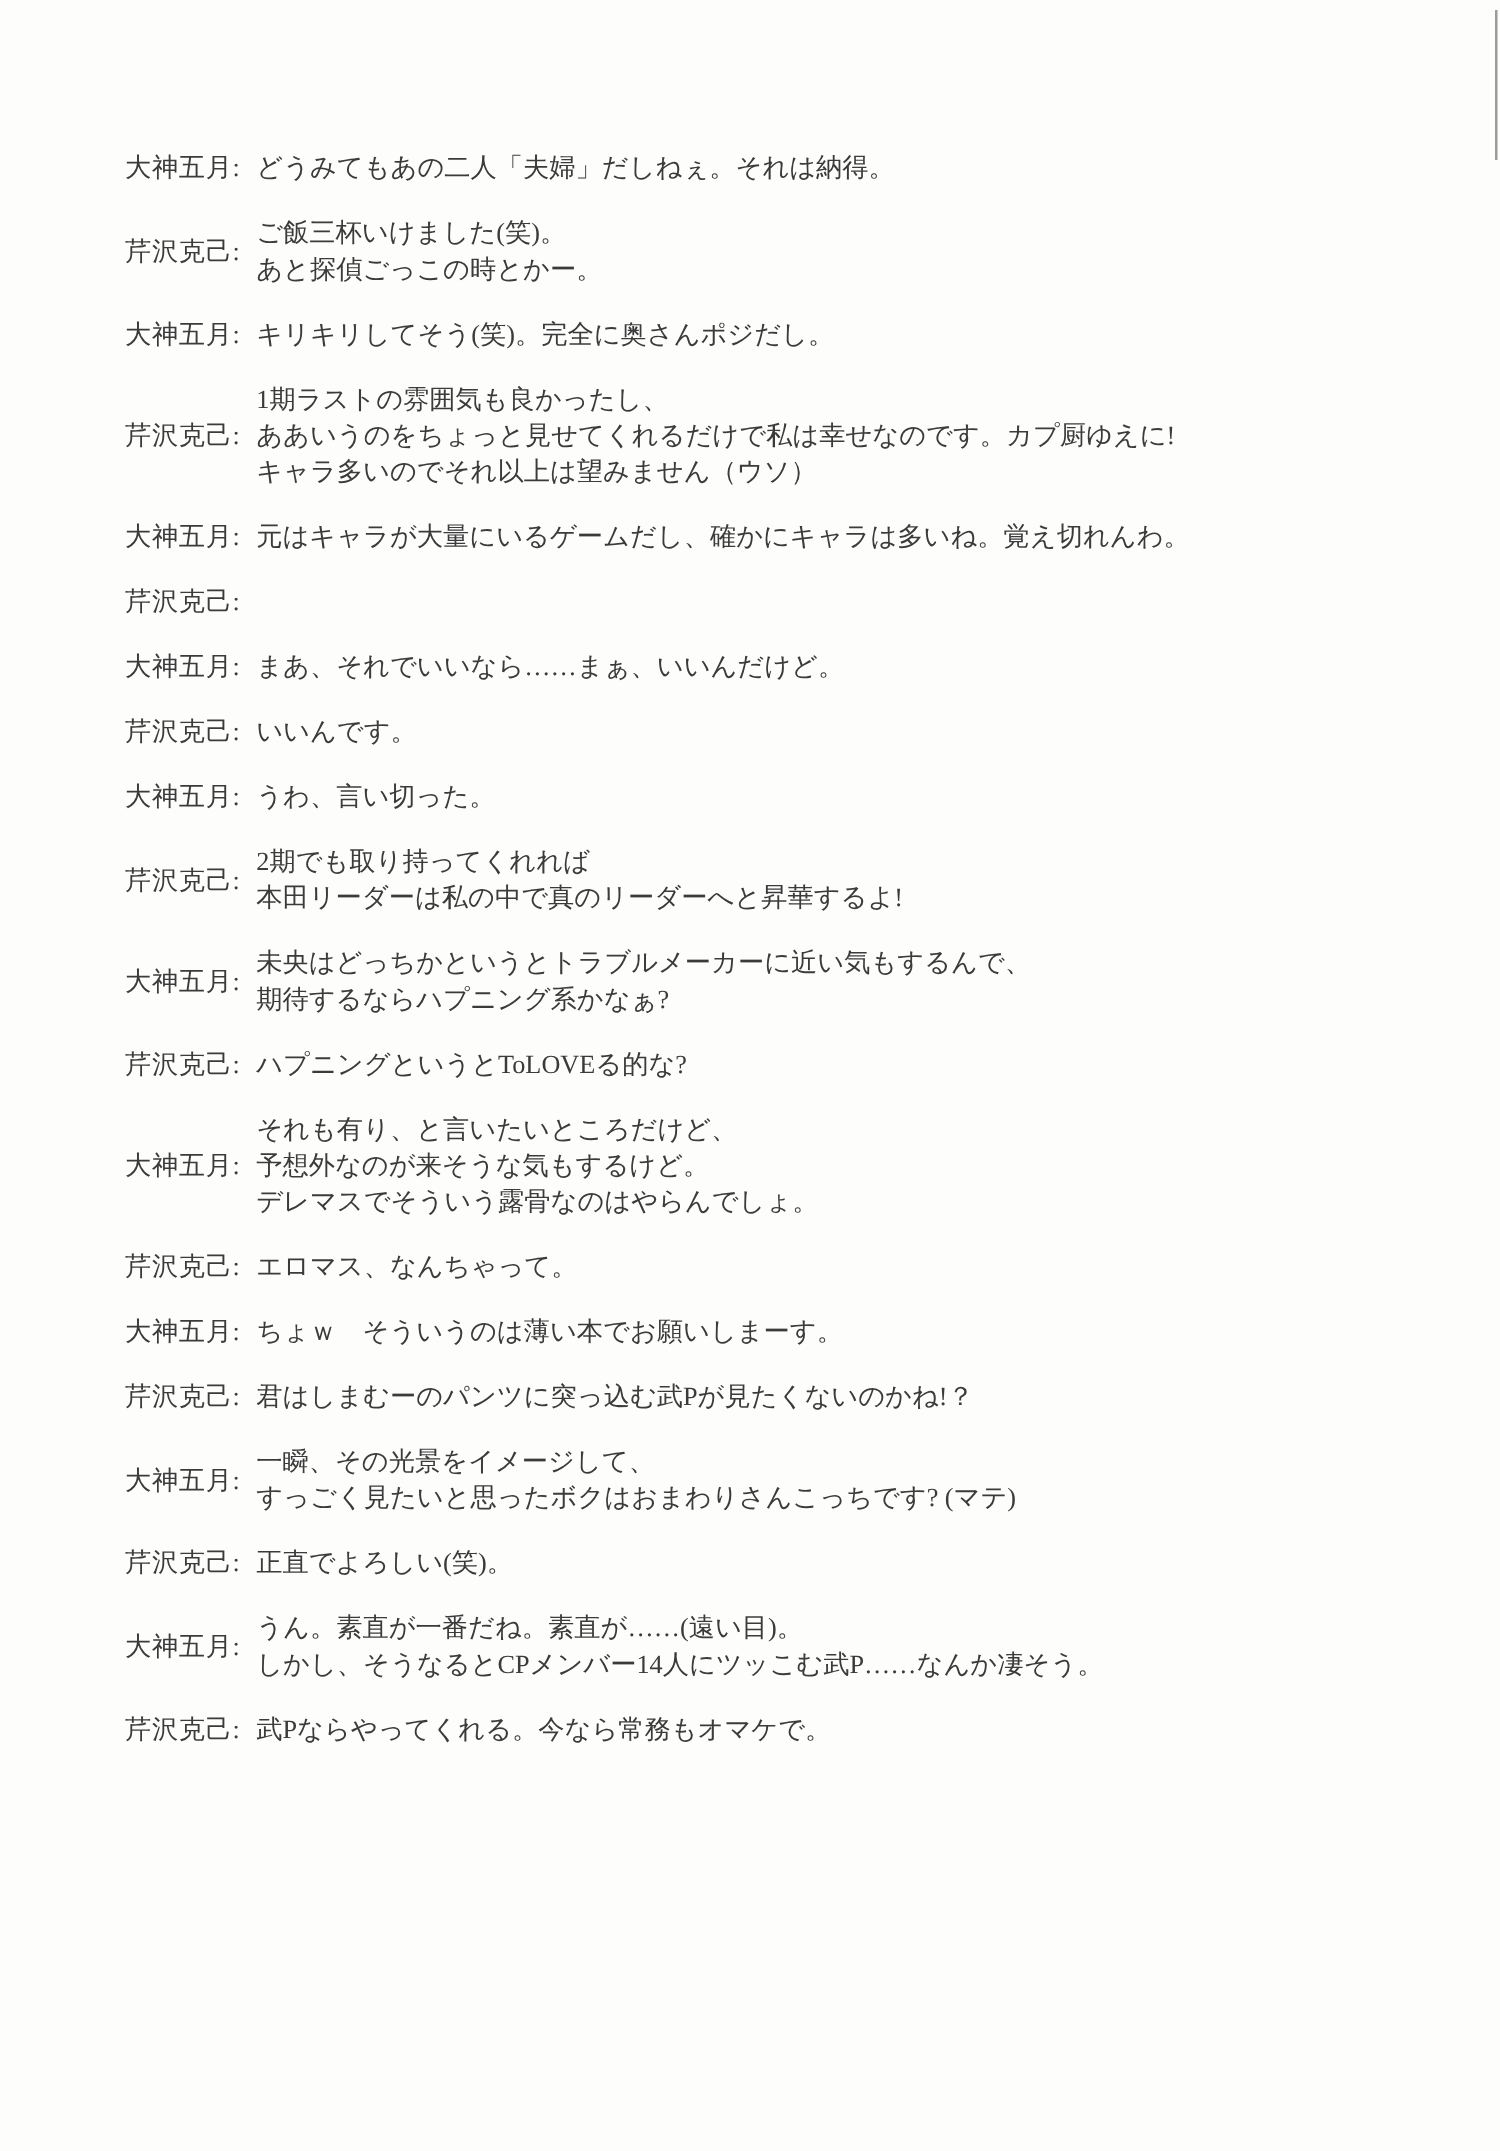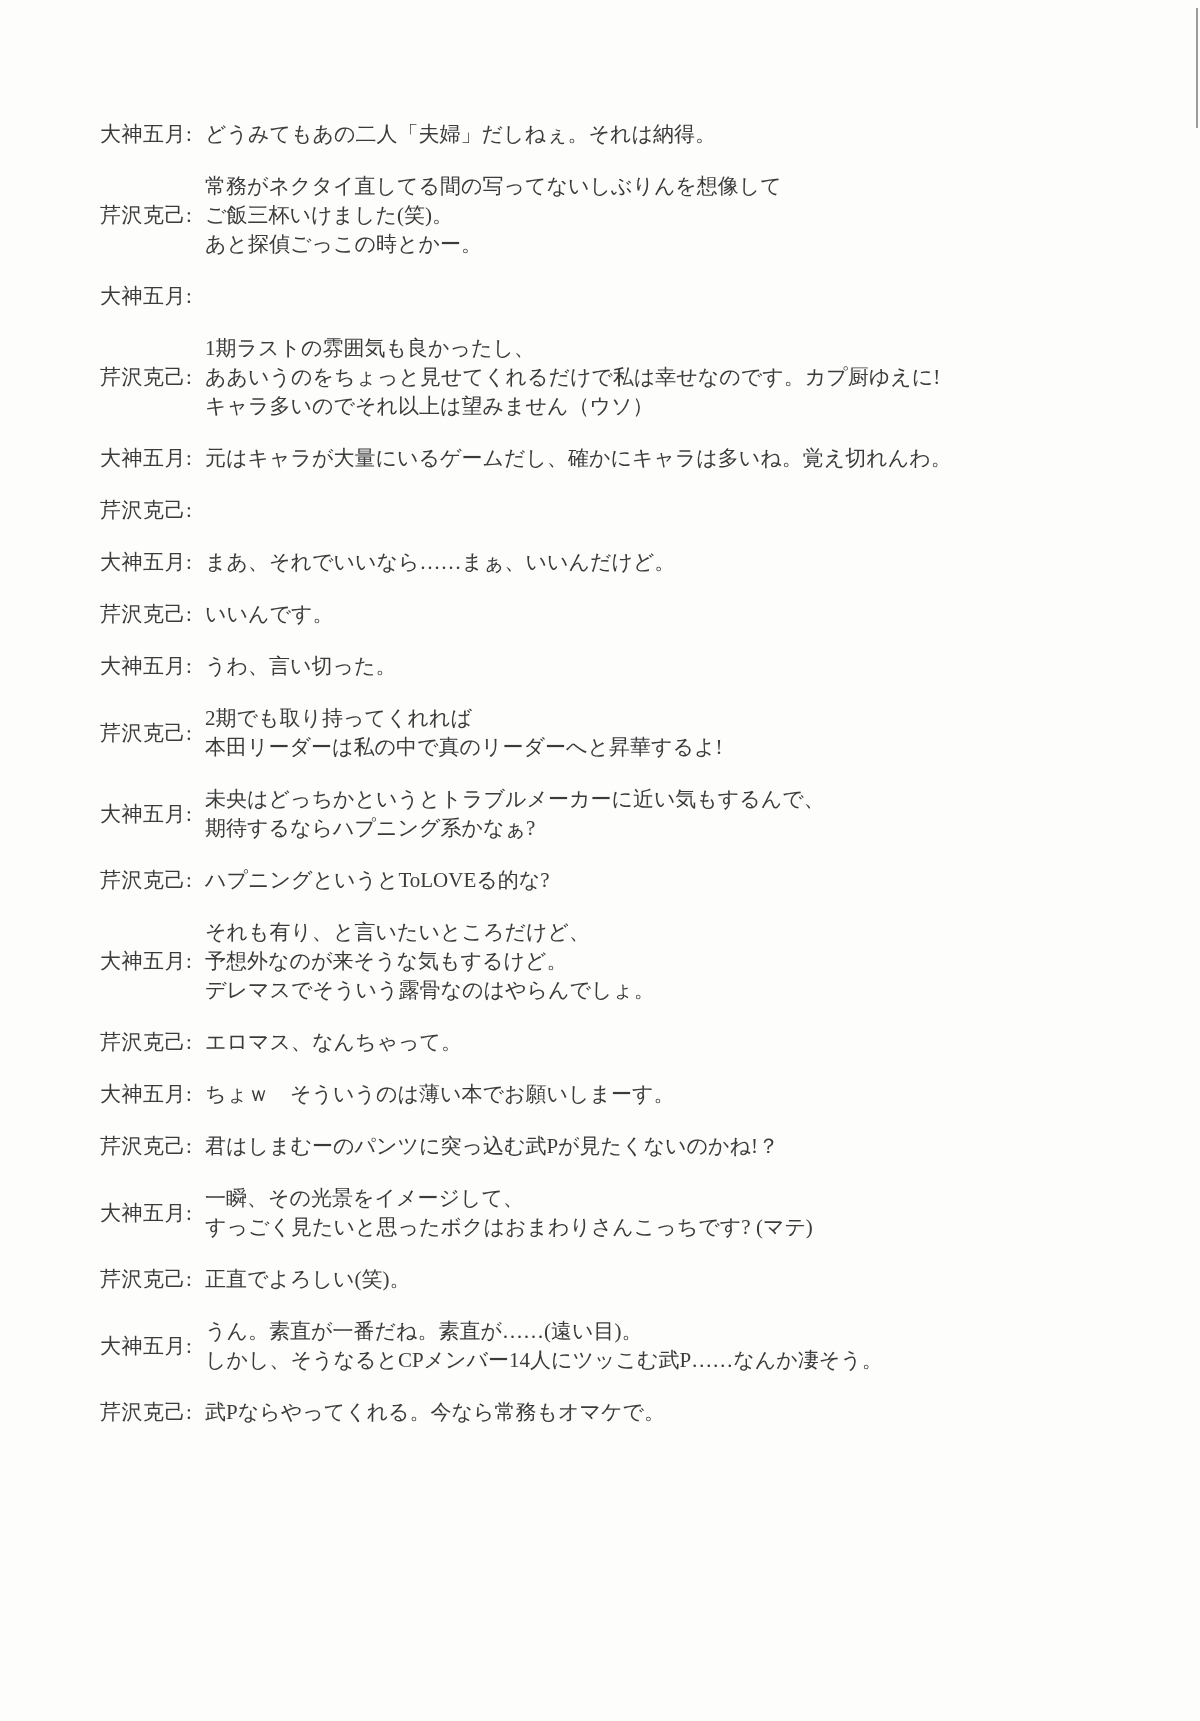--- a/index.html
+++ b/index.html
@@ -62,28 +62,30 @@
   <div class="entry">
     <span class="speaker">大神五月:</span>
     <div class="lines">
           <div class="line">どうみてもあの二人「夫婦」だしねぇ。それは納得。</div>
         </div>
   </div>
 
   <div class="entry">
     <span class="speaker">芹沢克己:</span>
     <div class="lines">
-          <div class="line">常務がネクタイ直してる間の写ってないしぶりんを想像して</div>
           <div class="line">ご飯三杯いけました(笑)。</div>
           <div class="line">あと探偵ごっこの時とかー。</div>
         </div>
   </div>
 
   <div class="entry">
     <span class="speaker">大神五月:</span>
+    <div class="lines">
+          <div class="line">キリキリしてそう(笑)。完全に奥さんポジだし。</div>
+        </div>
   </div>
 
   <div class="entry">
     <span class="speaker">芹沢克己:</span>
     <div class="lines">
           <div class="line">1期ラストの雰囲気も良かったし、</div>
           <div class="line">ああいうのをちょっと見せてくれるだけで私は幸せなのです。カプ厨ゆえに!</div>
           <div class="line">キャラ多いのでそれ以上は望みません（ウソ）</div>
         </div>
   </div>

